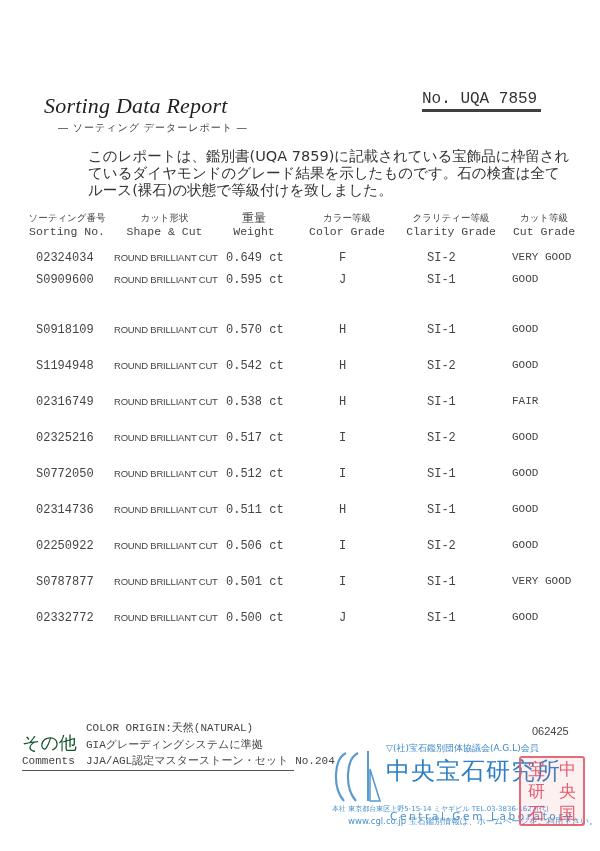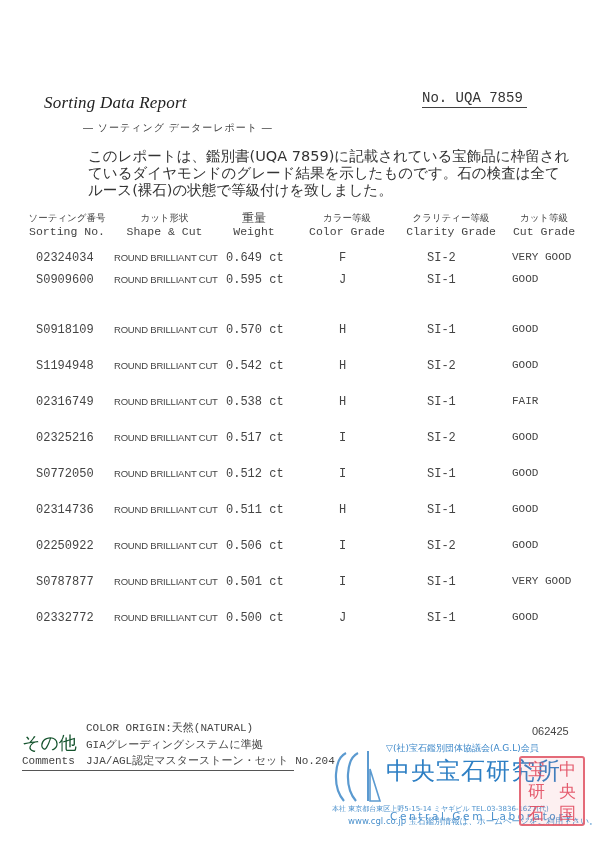--- a/index.html
+++ b/index.html
@@ -3,28 +3,28 @@
   <meta charset="utf-8">
   <style>
     html, body { margin: 0; padding: 0; }
     body {
       width: 600px; height: 851px; background: #ffffff; position: relative; overflow: hidden;
       font-family: "DejaVu Serif", "Liberation Serif", serif; color: #333;
     }
     .abs { position: absolute; }
     .title {
       left: 44px; top: 93px; font-family: "Liberation Serif", serif; font-style: italic;
-      font-size: 17px; color: #222; letter-spacing: 0.2px;
+      font-size: 22px; color: #222; letter-spacing: 0.2px;
     }
     .subtitle {
-      left: 58px; top: 121px; font-family: "Liberation Sans", sans-serif; font-size: 10px; color: #444; letter-spacing: 1px; margin-left: 25px;
+      left: 58px; top: 121px; font-family: "Liberation Sans", sans-serif; font-size: 10px; color: #444; letter-spacing: 1px;
     }
     .report-no {
-      left: 422px; top: 90px; font-family: "Liberation Mono", monospace; font-size: 14px; color: #333;
-      border-bottom: 1px solid #404040; padding: 0 4px 1px 0;
+      left: 422px; top: 90px; font-family: "Liberation Mono", monospace; font-size: 16px; color: #333;
+      border-bottom: 3px solid #404040; padding: 0 4px 1px 0;
     }
     .intro {
       left: 88px; top: 148px; width: 500px; font-family: "DejaVu Sans", sans-serif; font-size: 14.5px; line-height: 17px; color: #333;
     }
     .th {
       top: 211px; text-align: center; font-family: "Liberation Mono", monospace; font-size: 11.5px; color: #444; line-height: 14px;
     }
     .th .jp { font-family: "DejaVu Sans", sans-serif; font-size: 9.5px; display: block; }
     .row { left: 0; width: 600px; height: 20px; }
     .cell {

